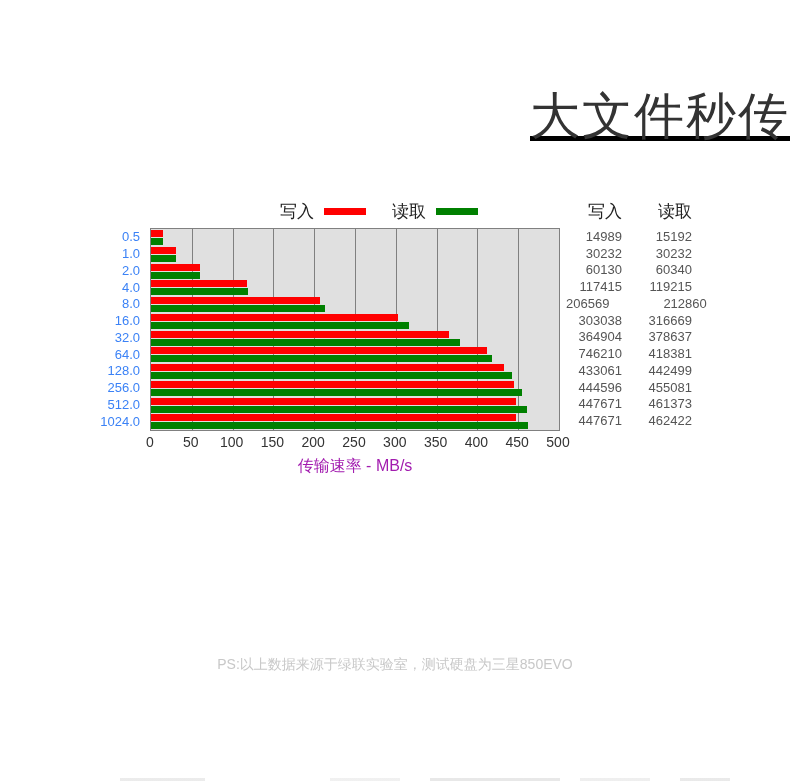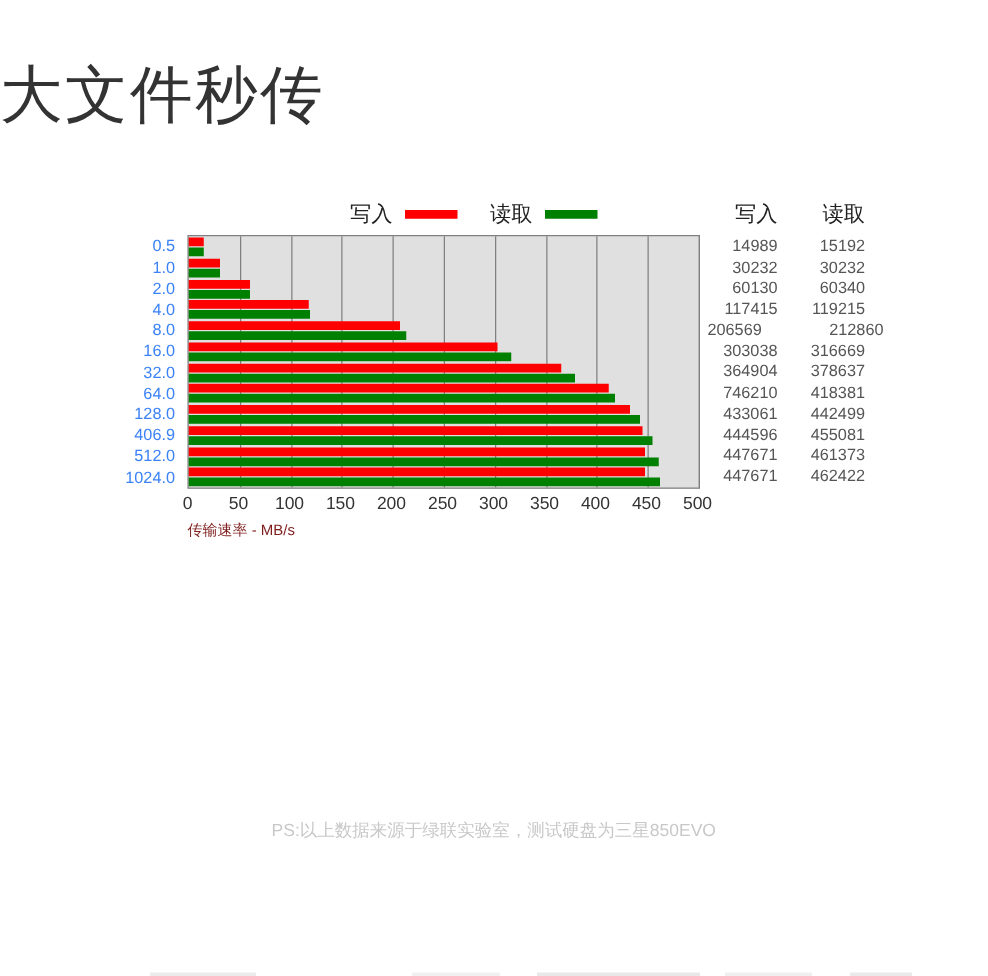--- a/index.html
+++ b/index.html
@@ -10,22 +10,23 @@
     width: 790px;
     height: 781px;
     background: #ffffff;
     font-family: "Liberation Sans", "DejaVu Sans", sans-serif;
     overflow: hidden;
     position: relative;
   }
 
   
   .header {
-    text-align: left;
-    padding-top: 46px;
+    text-align: right;
+    padding-top: 86px;
+    text-decoration: underline;
   }
   .page-title {
     font-size: 50px;
     line-height: 60px;
     color: #333333;
     font-weight: 400;
     letter-spacing: 2px;
     margin: 0;
   }
   .page-subtitle {
@@ -165,22 +166,23 @@
     color: #333333;
     line-height: 16px;
     transform: translateX(-50%);
     white-space: nowrap;
   }
   .x-axis-label {
     position: absolute;
     left: 150px;
     top: 258px;
     width: 410px;
-    font-size: 12px;
-    color: #7f1d1d;
+    text-align: center;
+    font-size: 16px;
+    color: #a21caf;
   }
 
   
   .data-table {
     position: absolute;
     left: 566px;
     top: 30px;
     width: 140px;
   }
   .data-row {
@@ -258,21 +260,21 @@
   <div class="y-axis">
       <div class="y-tick" style="top: 2.375px;">0.5</div>
       <div class="y-tick" style="top: 19.125px;">1.0</div>
       <div class="y-tick" style="top: 35.875px;">2.0</div>
       <div class="y-tick" style="top: 52.625px;">4.0</div>
       <div class="y-tick" style="top: 69.375px;">8.0</div>
       <div class="y-tick" style="top: 86.125px;">16.0</div>
       <div class="y-tick" style="top: 102.875px;">32.0</div>
       <div class="y-tick" style="top: 119.625px;">64.0</div>
       <div class="y-tick" style="top: 136.375px;">128.0</div>
-      <div class="y-tick" style="top: 153.125px;">406.9</div>
+      <div class="y-tick" style="top: 153.125px;">256.0</div>
       <div class="y-tick" style="top: 169.875px;">512.0</div>
       <div class="y-tick" style="top: 186.625px;">1024.0</div>
     </div>
 
   <div class="plot">
     <div class="gridlines">
         <div class="gridline" style="left: 40.8px;"></div>
         <div class="gridline" style="left: 81.6px;"></div>
         <div class="gridline" style="left: 122.4px;"></div>
         <div class="gridline" style="left: 163.2px;"></div>

